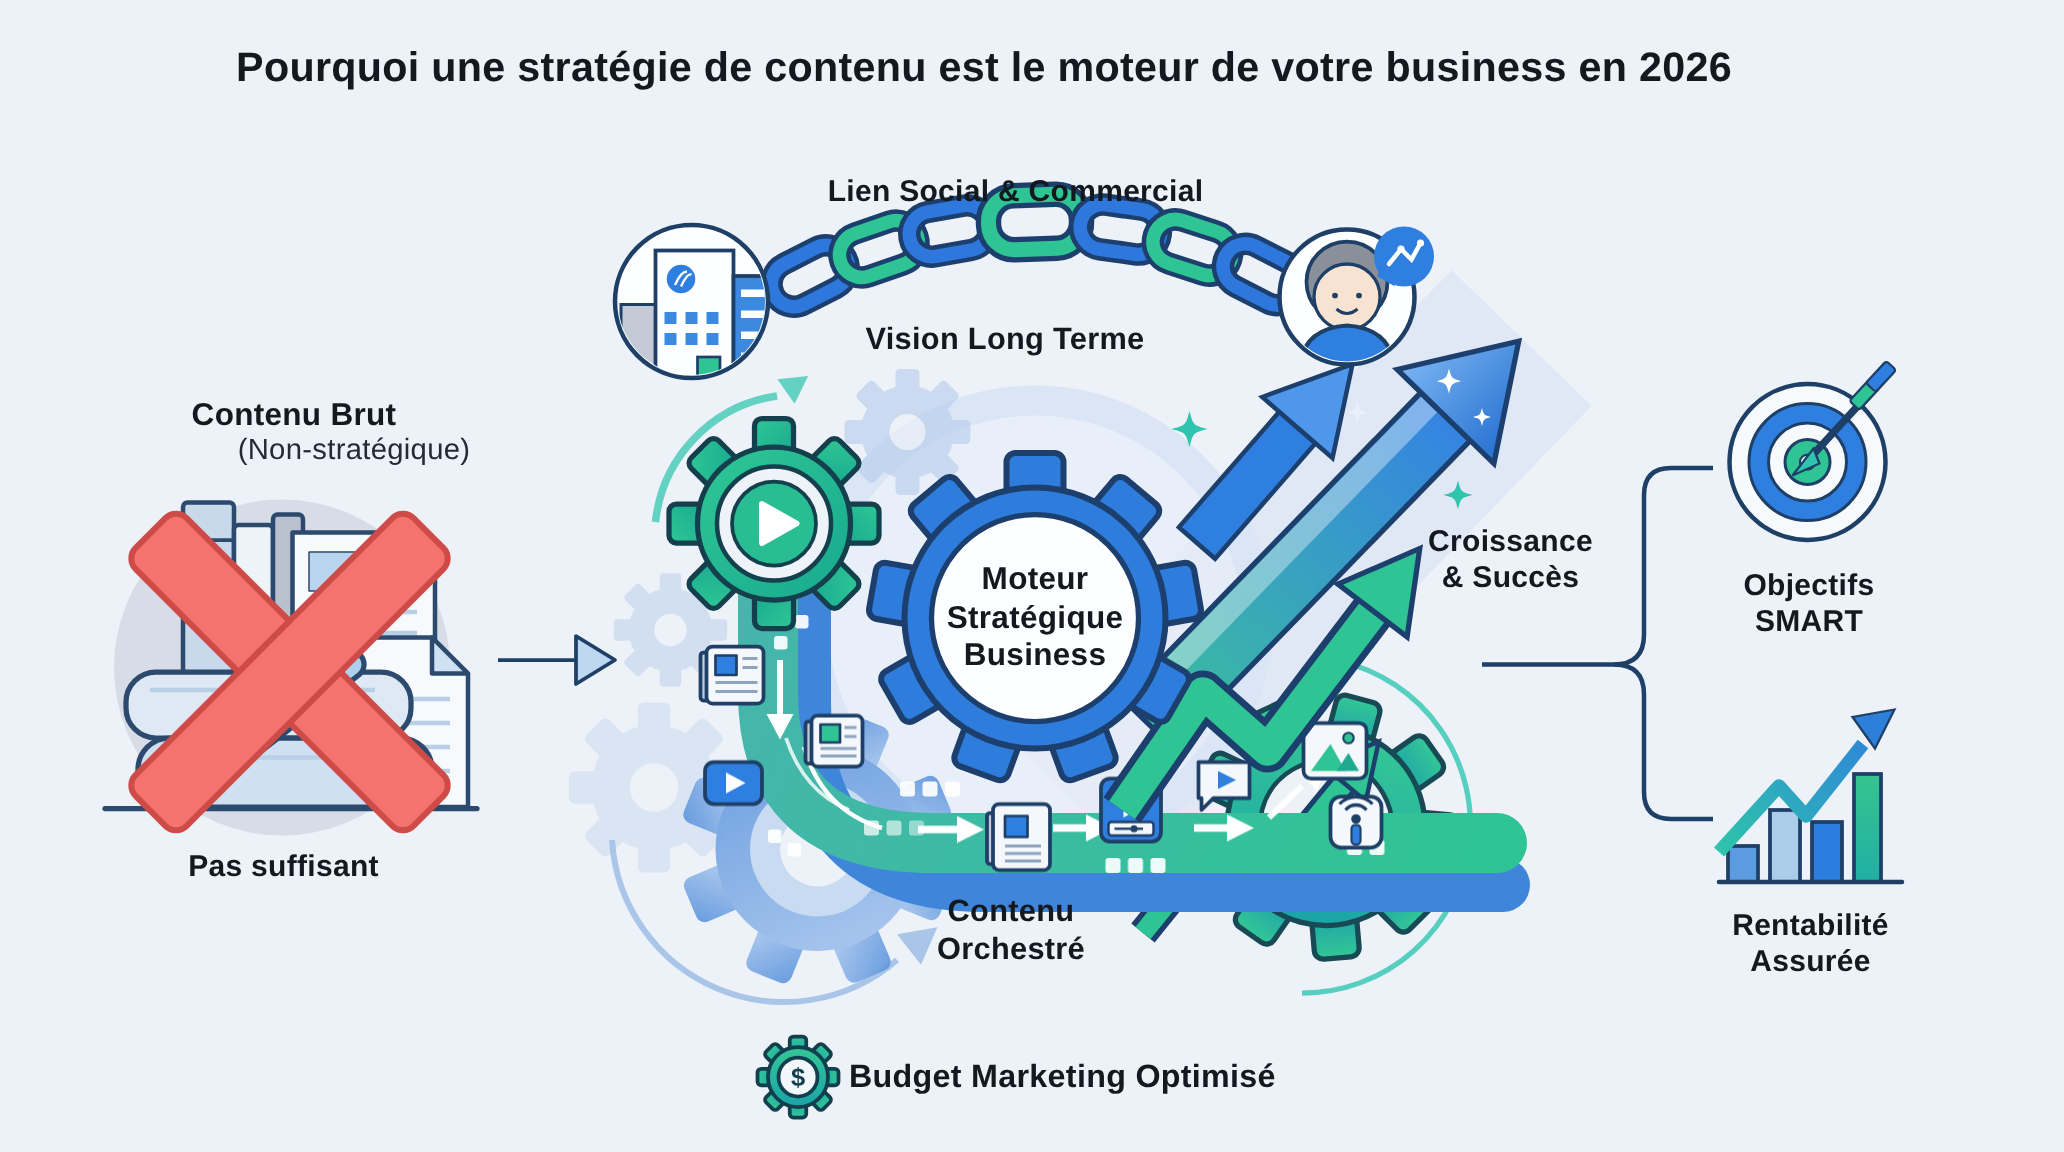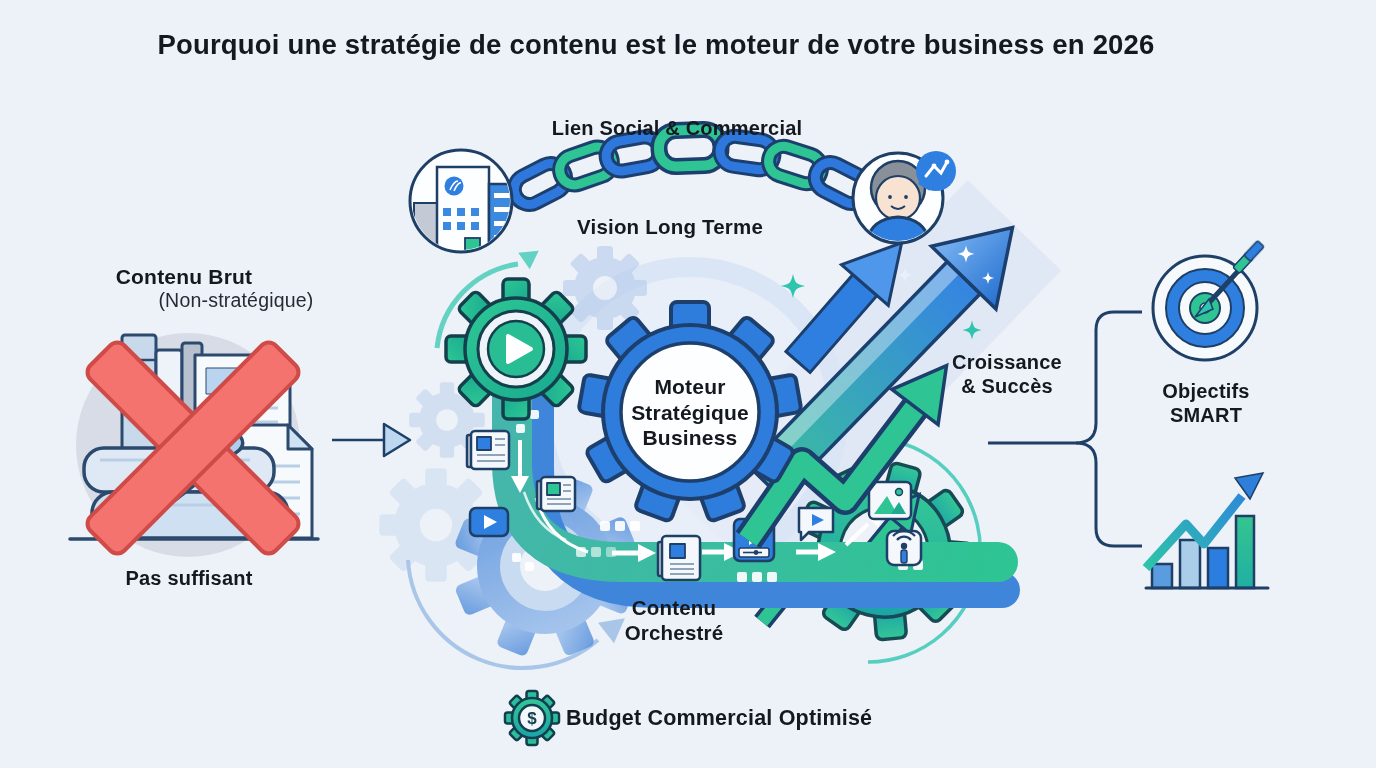--- a/index.html
+++ b/index.html
@@ -468,27 +468,29 @@
   </g>
   <circle r="20" fill="url(#tealGear)" stroke="#123f4e" stroke-width="2.5"></circle>
   <circle r="13" fill="#f2f7fb" stroke="#123f4e" stroke-width="2.5"></circle>
   <text y="6" text-anchor="middle" font-family="Liberation Sans, sans-serif" font-size="17" font-weight="bold" fill="#123f4e">$</text>
 </g>
 </svg>
 
 <div class="lbl" style="left:656px;top:45px;font-size:27.5px;width:1320px;">Pourquoi une stratégie de contenu est le moteur de votre business en 2026</div>
 <div class="lbl" style="left:677px;top:112px;font-size:20px;margin-top:16px;">Lien Social &amp; Commercial</div>
 <div class="lbl" style="left:670px;top:226px;font-size:20.5px;">Vision Long Terme</div>
-<div class="lbl" style="left:184px;top:277px;font-size:21px;">Contenu Brut</div>
+<div class="lbl" style="left:196px;top:277px;font-size:21px;">Contenu Brut</div>
 <div class="lbl regular" style="left:188px;top:301px;font-size:19.5px;">(Non-stratégique)</div>
 <div class="lbl" style="left:189px;top:578px;font-size:20px;">Pas suffisant</div>
 <div class="lbl" style="left:690px;top:412px;font-size:21px;">Moteur
 Stratégique
 Business</div>
 <div class="lbl" style="left:1007px;top:374px;font-size:20px;">Croissance
 &amp; Succès</div>
 <div class="lbl" style="left:674px;top:620px;font-size:20.5px;">Contenu
 Orchestré</div>
 <div class="lbl" style="left:1206px;top:403px;font-size:20px;">Objectifs
 SMART</div>
-<div class="lbl-left" style="left:566px;top:718px;font-size:21.5px;">Budget Commercial Optimisé</div>
+<div class="lbl" style="left:1207px;top:630px;font-size:20px;">Rentabilité
+Assurée</div>
+<div class="lbl-left" style="left:566px;top:718px;font-size:21.5px;">Budget Marketing Optimisé</div>
 
 </div>
 
 </body></html>

